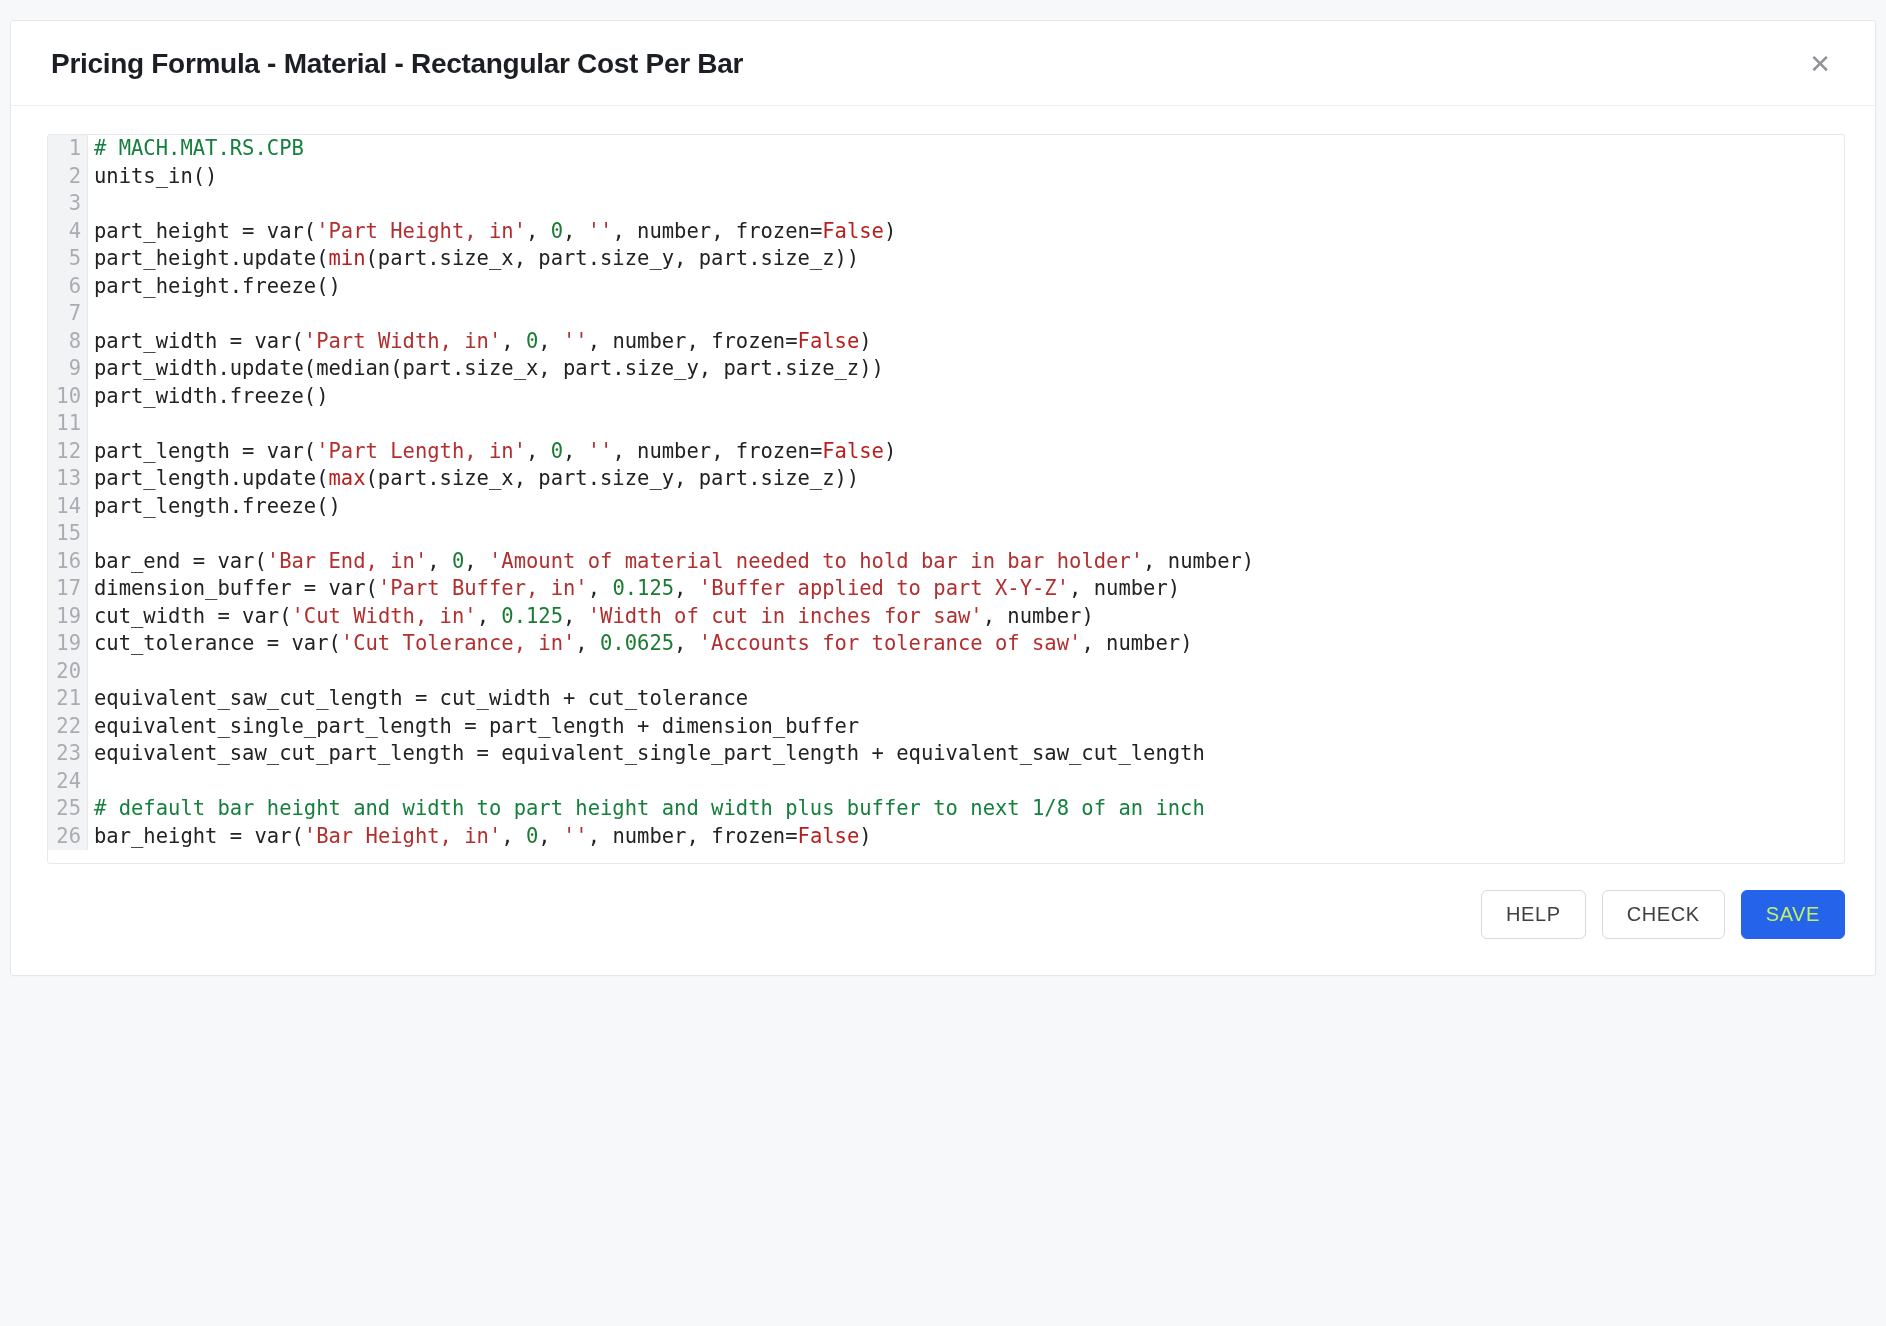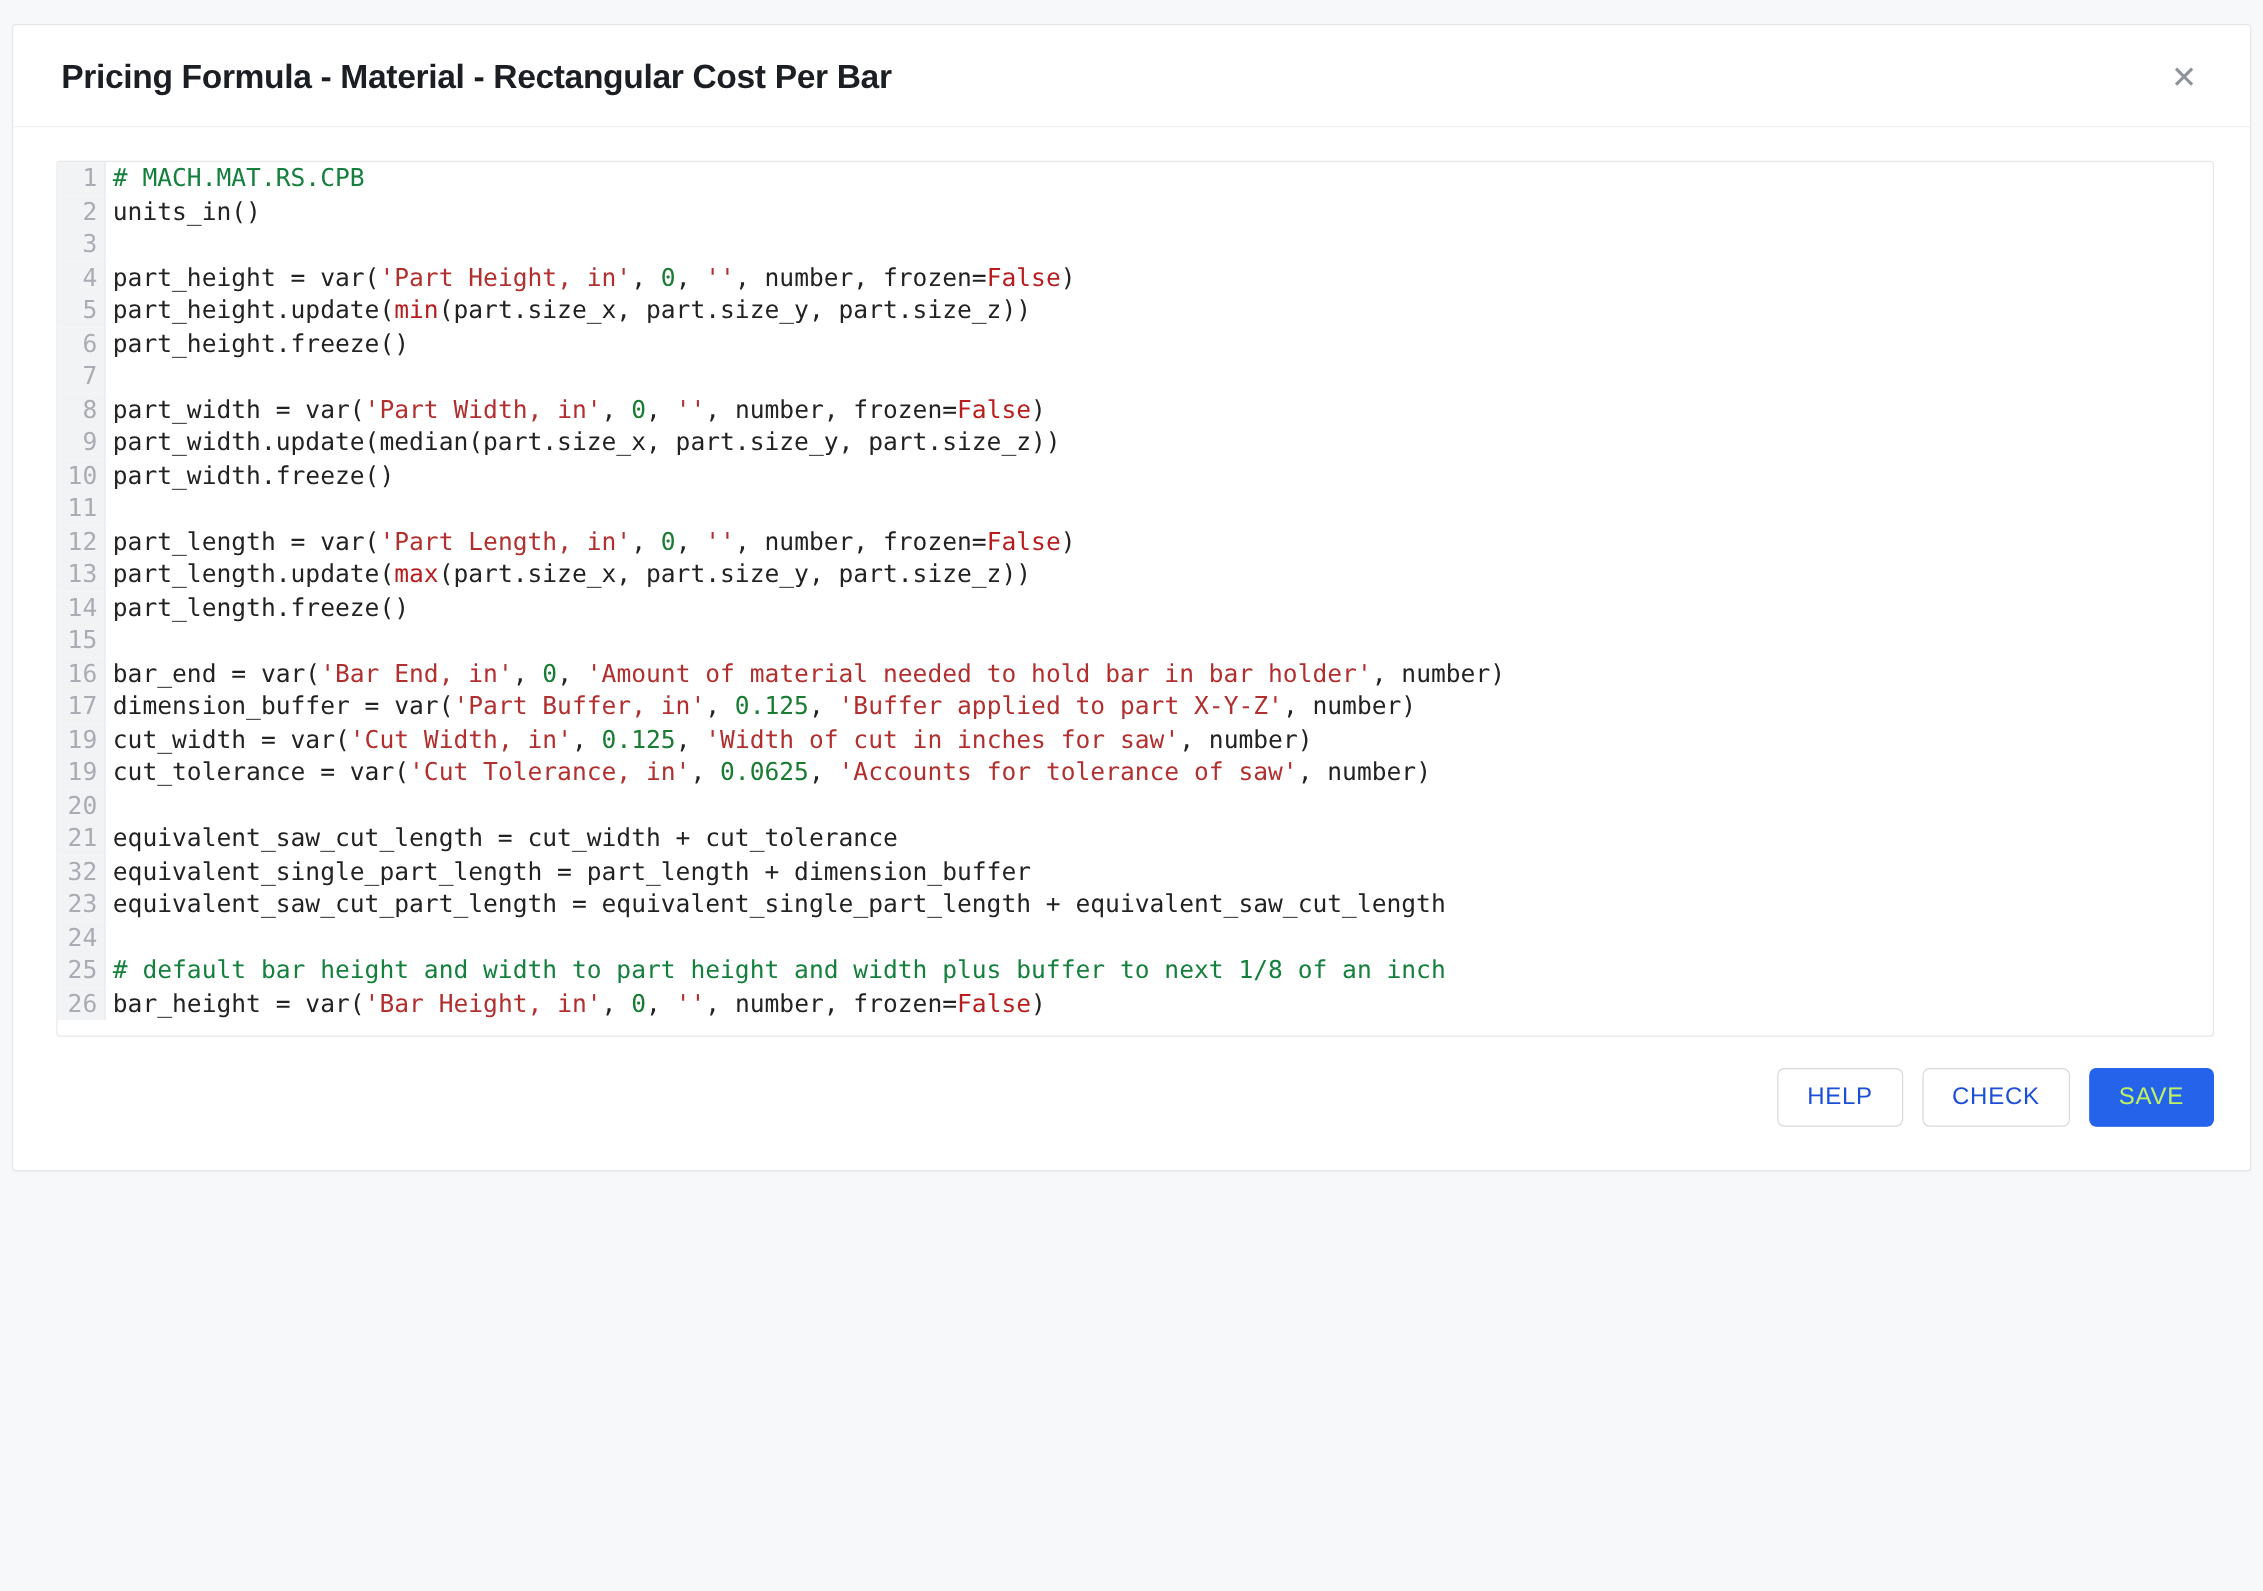--- a/index.html
+++ b/index.html
@@ -100,21 +100,21 @@
     letter-spacing: 0.6px;
     padding: 12px 24px;
     border-radius: 6px;
     cursor: pointer;
     font-weight: 500;
     user-select: none;
   }
   .btn-outline {
     background: #fff;
     border: 1px solid #d6d9de;
-    color: #1d4ed8;
+    color: #404040;
   }
   .btn-primary {
     background: #2563eb;
     border: 1px solid #2563eb;
     color: #bef264;
   }
 </style>
 </head>
 <body>
 
@@ -143,21 +143,21 @@
             <div class="code-row"><div class="gutter">12</div><div class="code-cell"><span>part_length = var(</span><span class="tok-string">'Part Length, in'</span><span>, </span><span class="tok-number">0</span><span>, </span><span class="tok-string">''</span><span>, number, frozen=</span><span class="tok-builtin">False</span><span>)</span></div></div>
             <div class="code-row"><div class="gutter">13</div><div class="code-cell"><span>part_length.update(</span><span class="tok-builtin">max</span><span>(part.size_x, part.size_y, part.size_z))</span></div></div>
             <div class="code-row"><div class="gutter">14</div><div class="code-cell"><span>part_length.freeze()</span></div></div>
             <div class="code-row"><div class="gutter">15</div><div class="code-cell">&nbsp;</div></div>
             <div class="code-row"><div class="gutter">16</div><div class="code-cell"><span>bar_end = var(</span><span class="tok-string">'Bar End, in'</span><span>, </span><span class="tok-number">0</span><span>, </span><span class="tok-string">'Amount of material needed to hold bar in bar holder'</span><span>, number)</span></div></div>
             <div class="code-row"><div class="gutter">17</div><div class="code-cell"><span>dimension_buffer = var(</span><span class="tok-string">'Part Buffer, in'</span><span>, </span><span class="tok-number">0.125</span><span>, </span><span class="tok-string">'Buffer applied to part X-Y-Z'</span><span>, number)</span></div></div>
             <div class="code-row"><div class="gutter">19</div><div class="code-cell"><span>cut_width = var(</span><span class="tok-string">'Cut Width, in'</span><span>, </span><span class="tok-number">0.125</span><span>, </span><span class="tok-string">'Width of cut in inches for saw'</span><span>, number)</span></div></div>
             <div class="code-row"><div class="gutter">19</div><div class="code-cell"><span>cut_tolerance = var(</span><span class="tok-string">'Cut Tolerance, in'</span><span>, </span><span class="tok-number">0.0625</span><span>, </span><span class="tok-string">'Accounts for tolerance of saw'</span><span>, number)</span></div></div>
             <div class="code-row"><div class="gutter">20</div><div class="code-cell">&nbsp;</div></div>
             <div class="code-row"><div class="gutter">21</div><div class="code-cell"><span>equivalent_saw_cut_length = cut_width + cut_tolerance</span></div></div>
-            <div class="code-row"><div class="gutter">32</div><div class="code-cell"><span>equivalent_single_part_length = part_length + dimension_buffer</span></div></div>
+            <div class="code-row"><div class="gutter">22</div><div class="code-cell"><span>equivalent_single_part_length = part_length + dimension_buffer</span></div></div>
             <div class="code-row"><div class="gutter">23</div><div class="code-cell"><span>equivalent_saw_cut_part_length = equivalent_single_part_length + equivalent_saw_cut_length</span></div></div>
             <div class="code-row"><div class="gutter">24</div><div class="code-cell">&nbsp;</div></div>
             <div class="code-row"><div class="gutter">25</div><div class="code-cell"><span class="tok-comment"># default bar height and width to part height and width plus buffer to next 1/8 of an inch</span></div></div>
             <div class="code-row"><div class="gutter">26</div><div class="code-cell"><span>bar_height = var(</span><span class="tok-string">'Bar Height, in'</span><span>, </span><span class="tok-number">0</span><span>, </span><span class="tok-string">''</span><span>, number, frozen=</span><span class="tok-builtin">False</span><span>)</span></div></div>
           </div>
       </div>
     </div>
   </div>
 
   <div class="modal-footer">

